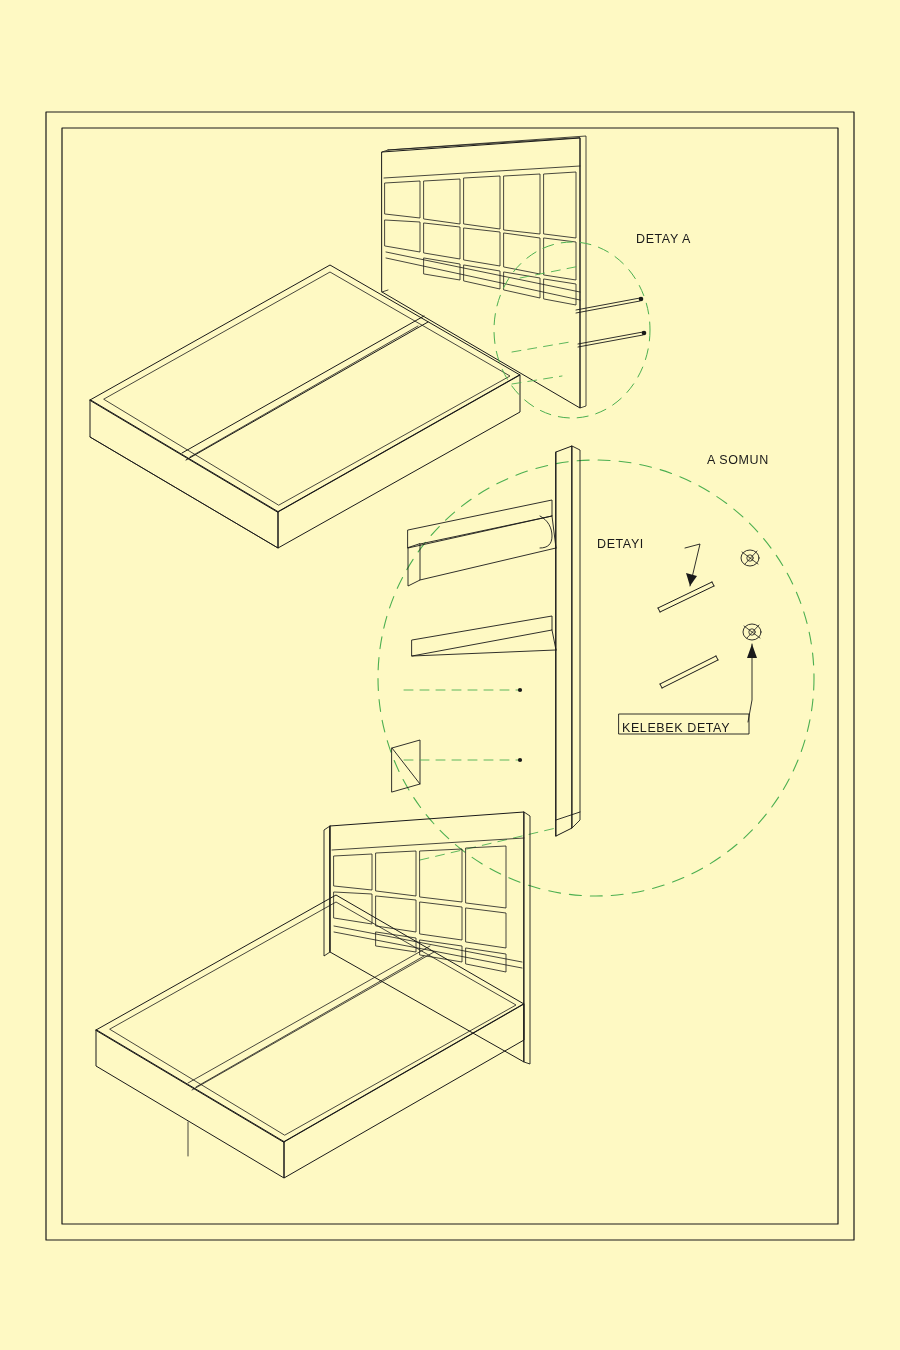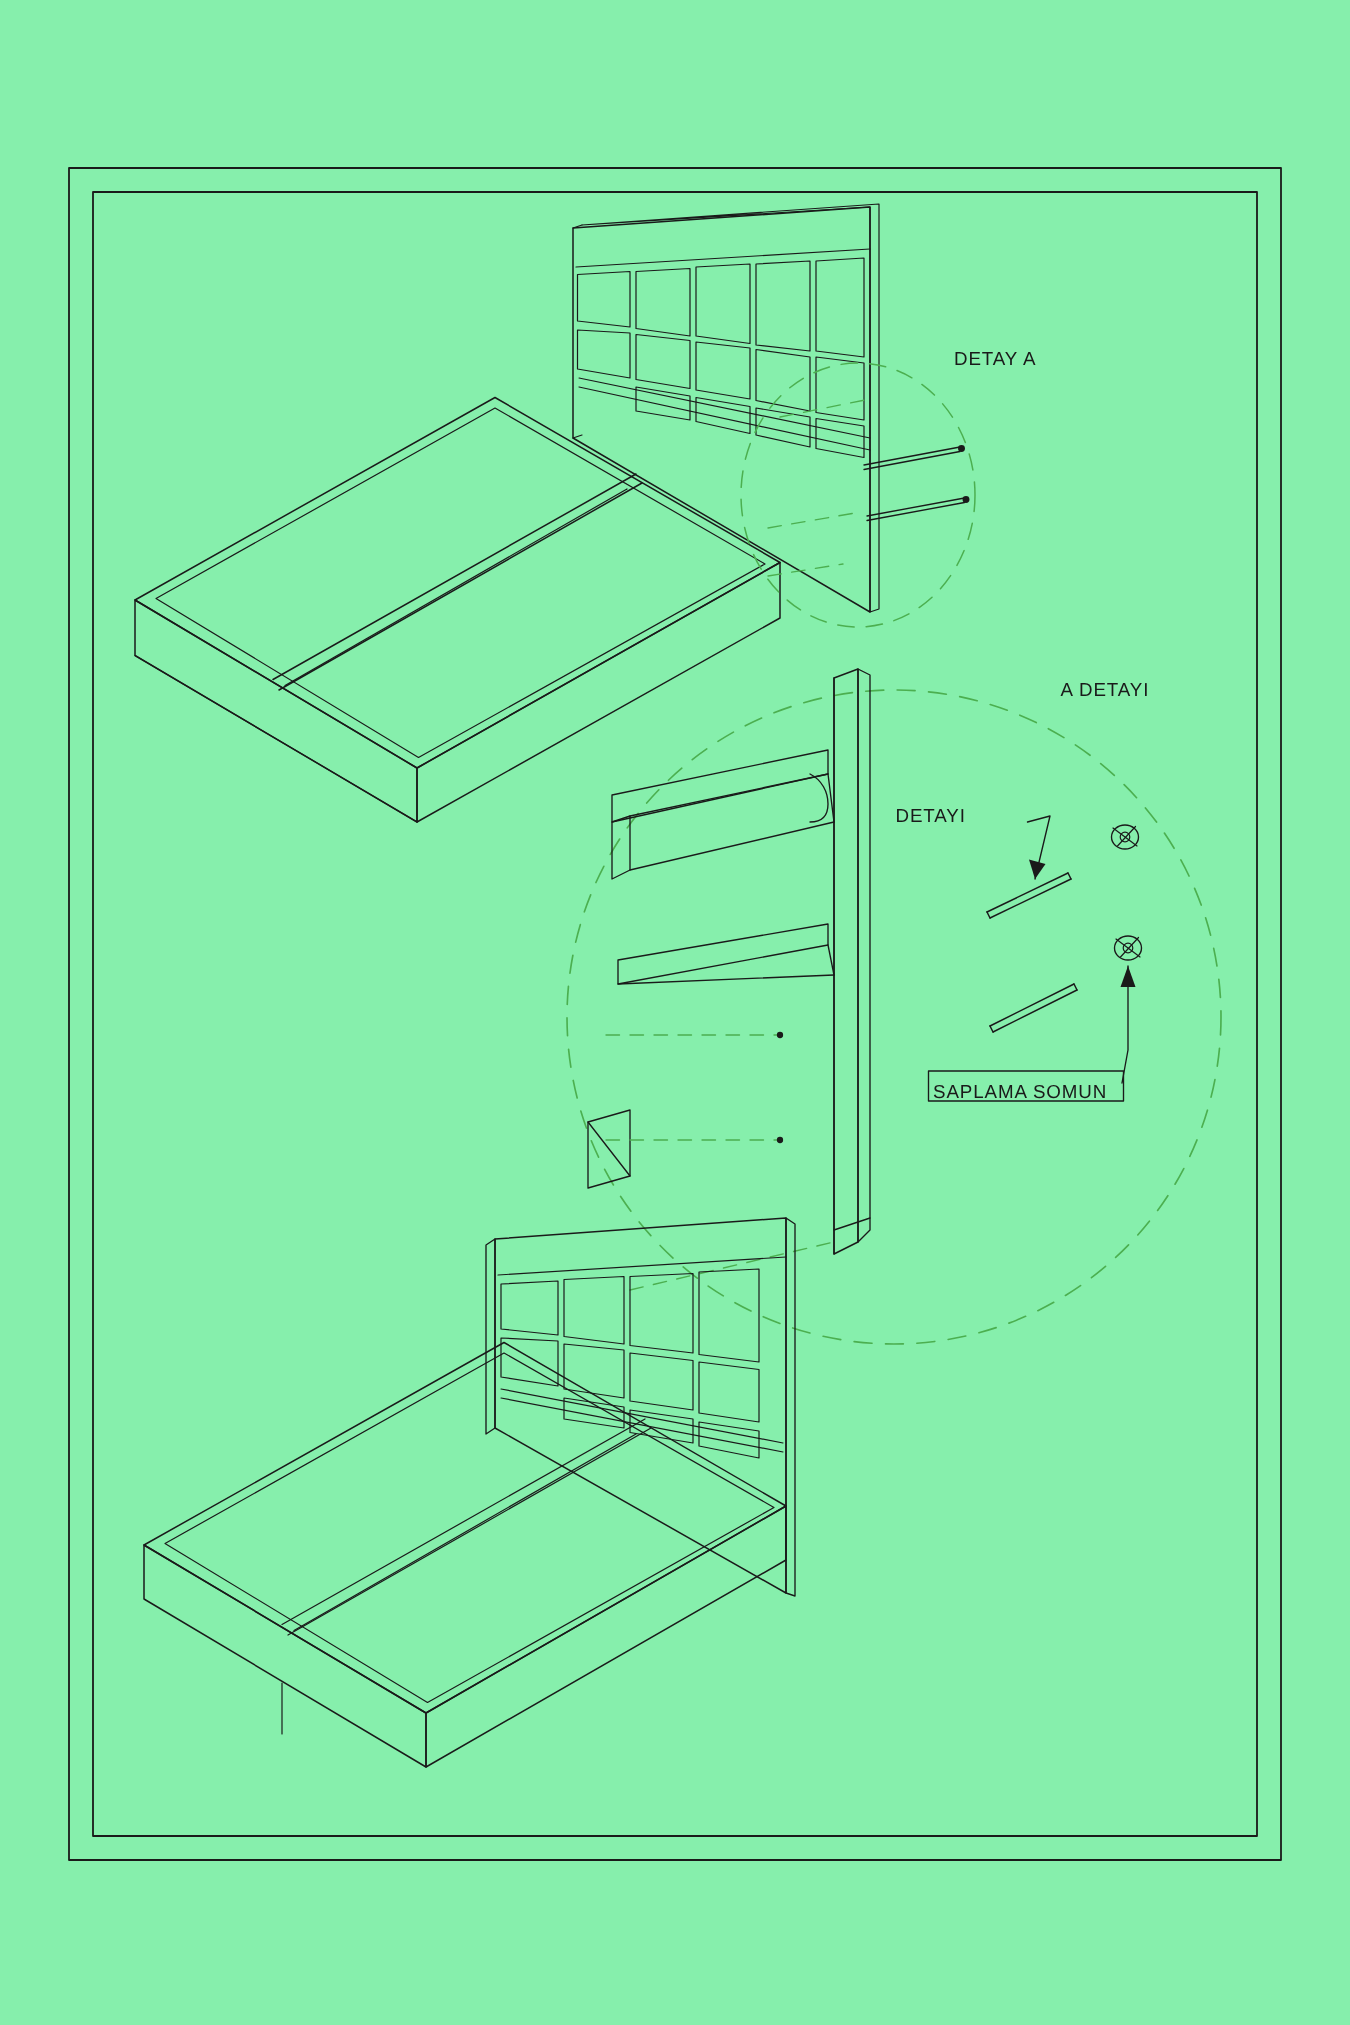--- a/index.html
+++ b/index.html
@@ -10,21 +10,21 @@
   body {
     width: 900px;
     height: 1350px;
     font-family: "Liberation Sans", sans-serif;
     overflow: hidden;
   }
   #sheet {
     position: relative;
     width: 900px;
     height: 1350px;
-    background: #86efac;
+    background: #fef9c3;
   }
   #drawing-svg {
     position: absolute;
     left: 0;
     top: 0;
     width: 900px;
     height: 1350px;
   }
   .lbl {
     position: absolute;
@@ -224,17 +224,17 @@
         <path d="M110,1029 L336,902 L516,1005 L285,1135 Z" stroke-width="0.8"></path>
         <path d="M196,1087 L424,956" stroke-width="0.8"></path>
 
         <path d="M188,1122 L188,1156" stroke-width="0.8"></path>
       </g>
 
     </g>
   </svg>
 
   <div class="lbl" id="label-detay-a">DETAY  A</div>
-  <div class="lbl" id="label-a-detayi">A  DETAYI</div>
+  <div class="lbl" id="label-a-detayi">A  SOMUN</div>
   <div class="lbl" id="label-saplama">DETAYI</div>
-  <div class="lbl" id="label-kelebek">SAPLAMA SOMUN</div>
+  <div class="lbl" id="label-kelebek">KELEBEK DETAY</div>
 
 </div>
 
 </body></html>

